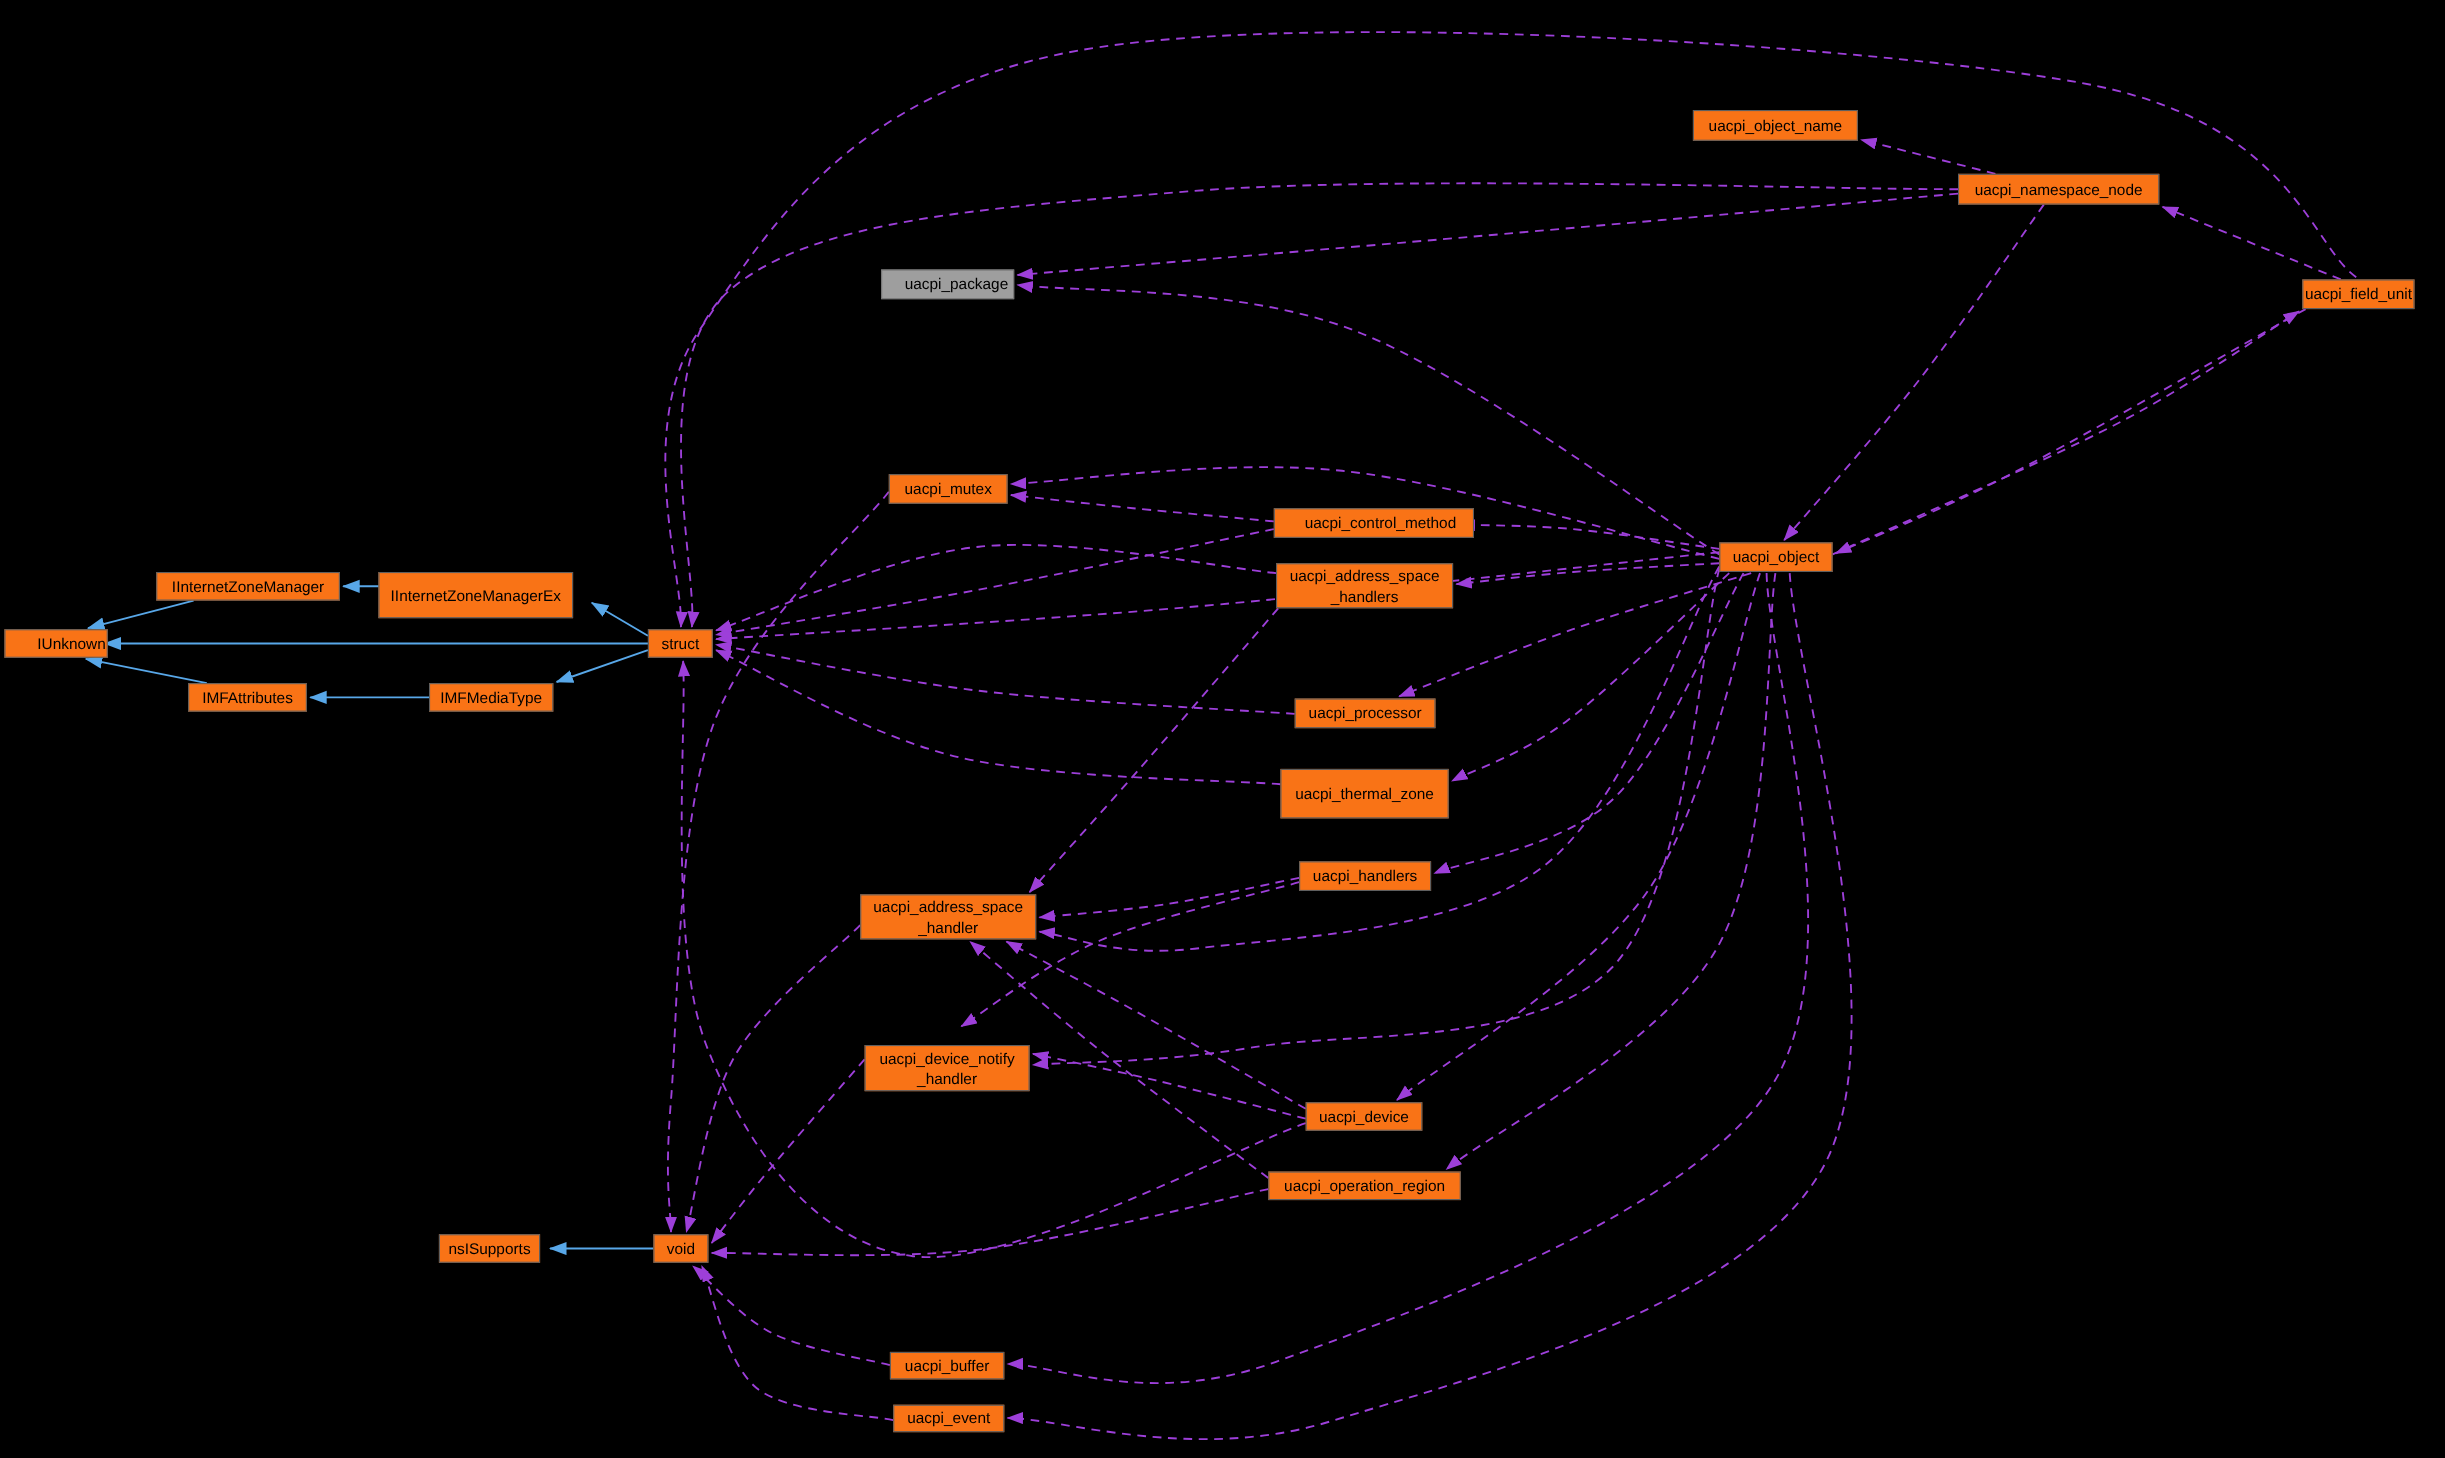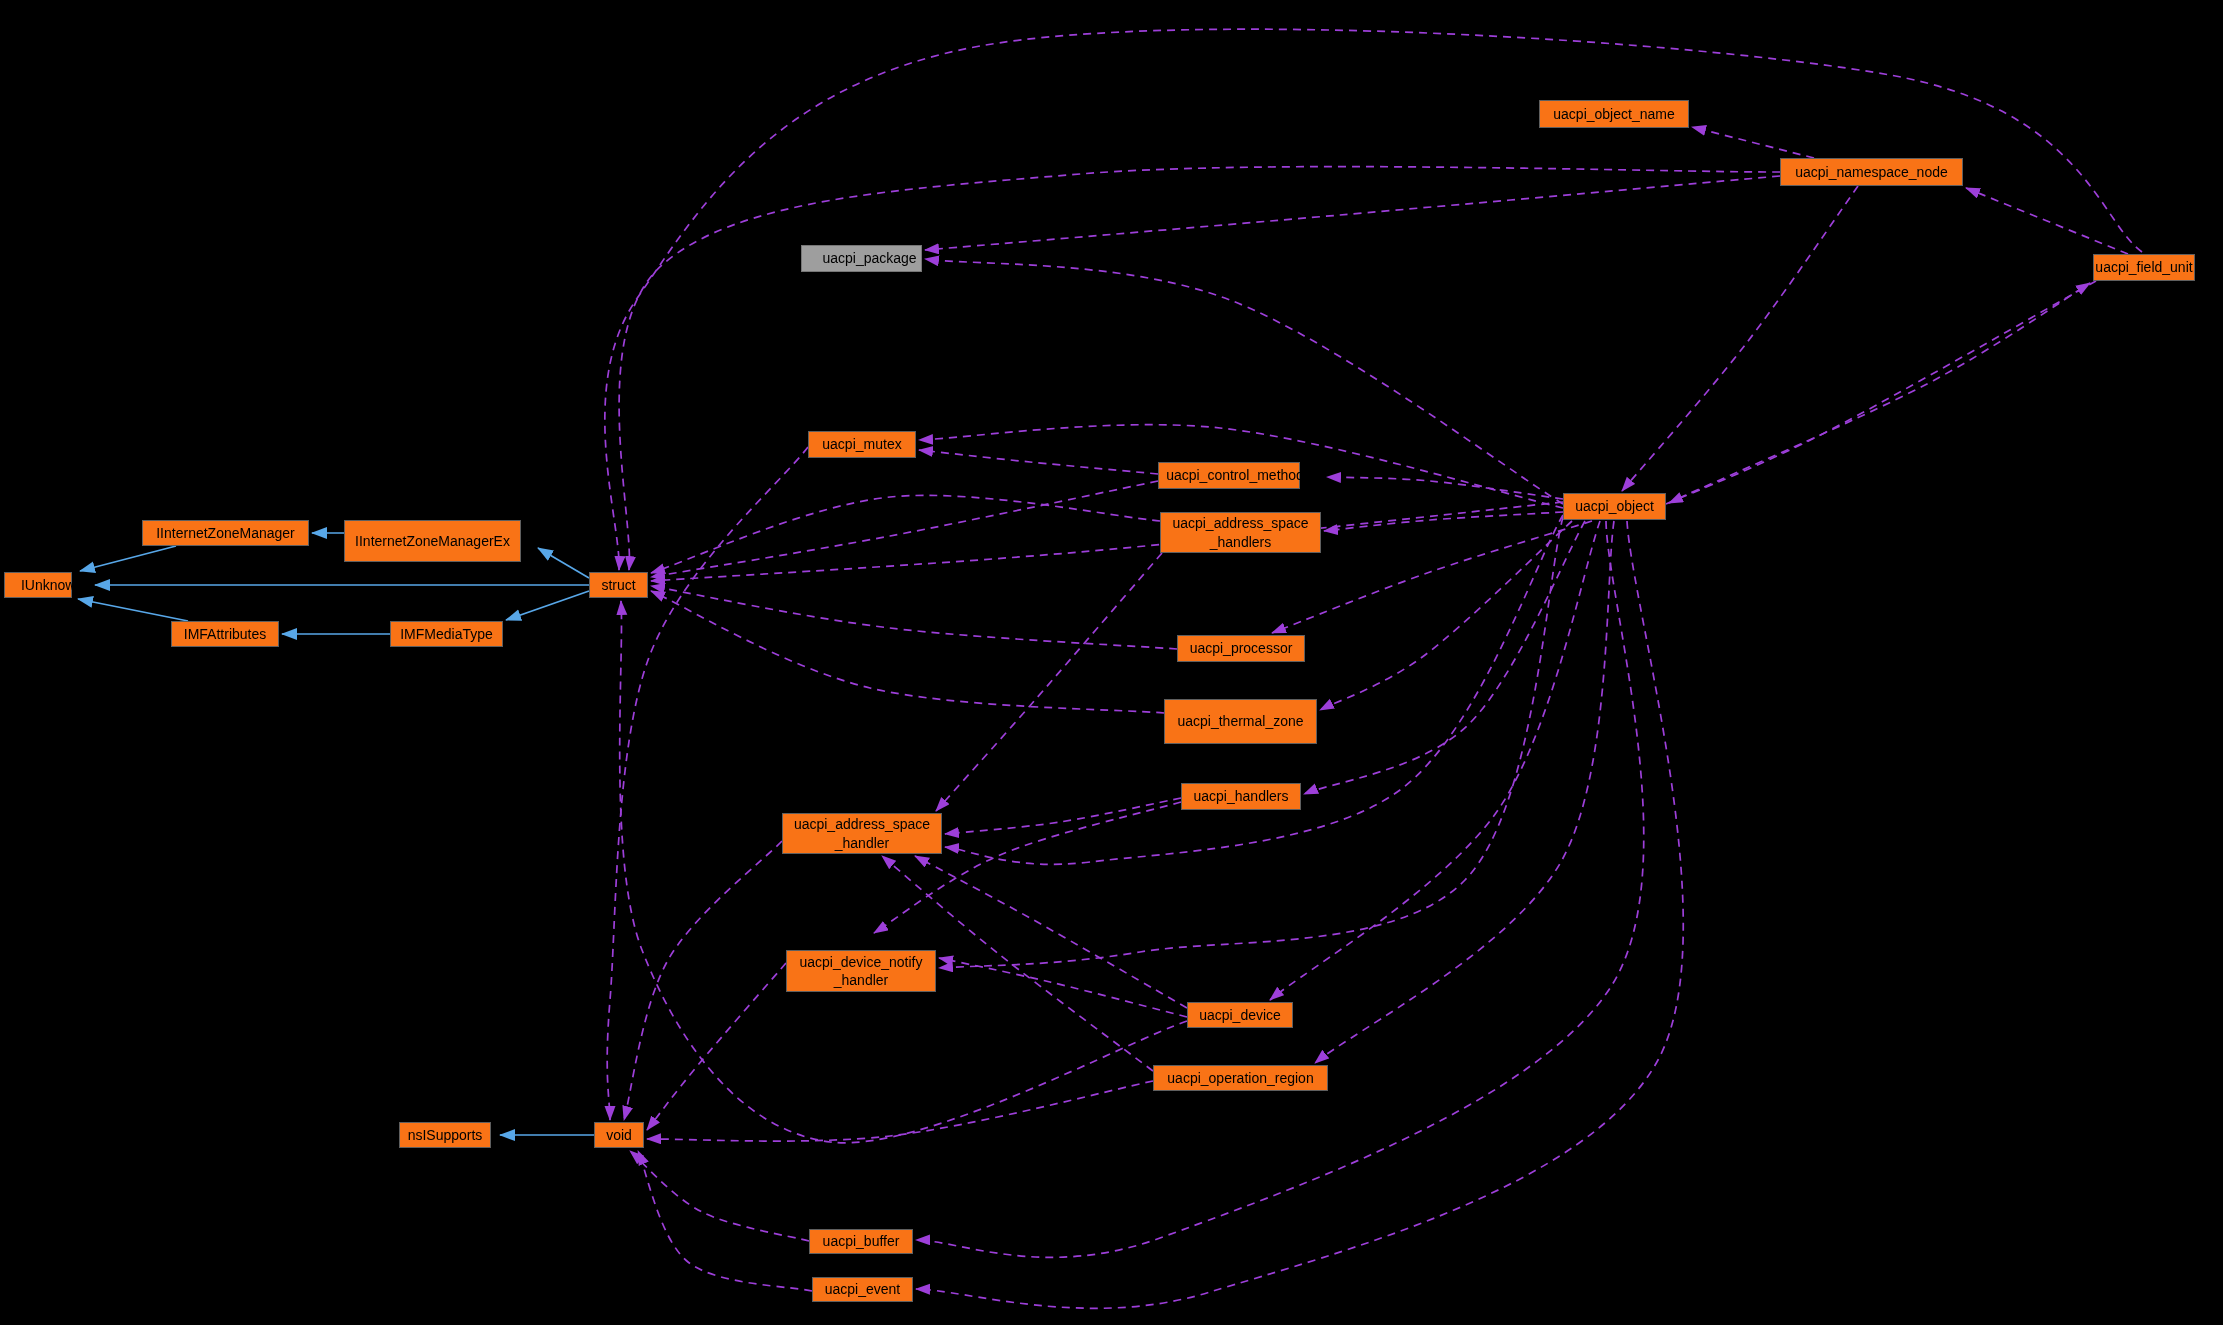--- a/index.html
+++ b/index.html
@@ -89,27 +89,27 @@
         <path d="M 812,1291 C 791.3333333333334,1286.1666666666667 717,1285.3333333333333 688,1262 C 659,1238.6666666666667 646.3333333333334,1169.5 638,1151" class="edge-collab" marker-end="url(#arrow-collab)"></path>
         <path d="M 1187,1021 C 1127.5,1041.1666666666667 920.8333333333334,1153.8333333333333 830,1142 C 739.1666666666666,1130.1666666666667 676.8333333333334,1040.1666666666667 642,950 C 607.1666666666666,859.8333333333334 624.5,659.1666666666666 621,601" class="edge-collab" marker-end="url(#arrow-collab)"></path>
       </g>
   </svg>
   <div id="nodes">
       <div class="node" style="left: 1539px; top: 100px; width: 150px; height: 28px;">uacpi_object_name</div>
       <div class="node" style="left: 1780px; top: 158px; width: 183px; height: 28px;">uacpi_namespace_node</div>
       <div class="node" style="left: 2093px; top: 254px; width: 102px; height: 27px;">uacpi_field_unit</div>
       <div class="node focus" style="left: 801px; top: 245px; width: 121px; height: 27px; padding-left: 16px;">uacpi_package</div>
       <div class="node" style="left: 808px; top: 431px; width: 108px; height: 27px;">uacpi_mutex</div>
-      <div class="node" style="left: 1158px; top: 462px; width: 142px; height: 27px; padding-left: 12px;">uacpi_control_method</div>
+      <div class="node" style="left: 1158px; top: 462px; width: 182px; height: 27px; padding-left: 12px;">uacpi_control_method</div>
       <div class="node" style="left: 1563px; top: 493px; width: 103px; height: 27px;">uacpi_object</div>
       <div class="node" style="left: 1160px; top: 512px; width: 161px; height: 41px;">uacpi_address_space
 _handlers</div>
       <div class="node" style="left: 142px; top: 520px; width: 167px; height: 26px;">IInternetZoneManager</div>
       <div class="node" style="left: 344px; top: 520px; width: 177px; height: 42px;">IInternetZoneManagerEx</div>
-      <div class="node" style="left: 4px; top: 572px; width: 68px; height: 26px; padding-left: 28px;">IUnknown</div>
+      <div class="node" style="left: 4px; top: 572px; width: 94px; height: 26px; padding-left: 28px;">IUnknown</div>
       <div class="node" style="left: 589px; top: 572px; width: 59px; height: 26px;">struct</div>
       <div class="node" style="left: 171px; top: 621px; width: 108px; height: 26px;">IMFAttributes</div>
       <div class="node" style="left: 390px; top: 621px; width: 113px; height: 26px;">IMFMediaType</div>
       <div class="node" style="left: 1177px; top: 635px; width: 128px; height: 27px;">uacpi_processor</div>
       <div class="node" style="left: 1164px; top: 699px; width: 153px; height: 45px;">uacpi_thermal_zone</div>
       <div class="node" style="left: 1181px; top: 783px; width: 120px; height: 27px;">uacpi_handlers</div>
       <div class="node" style="left: 782px; top: 813px; width: 160px; height: 41px;">uacpi_address_space
 _handler</div>
       <div class="node" style="left: 786px; top: 935px; width: 150px; height: 42px; margin-top: 15px;">uacpi_device_notify
 _handler</div>

